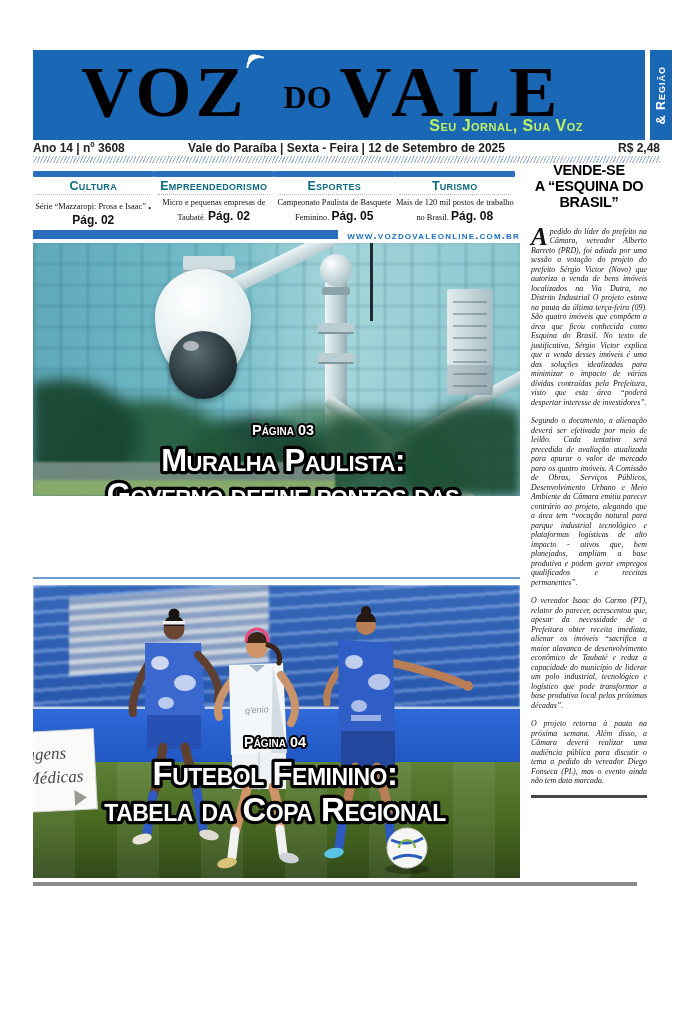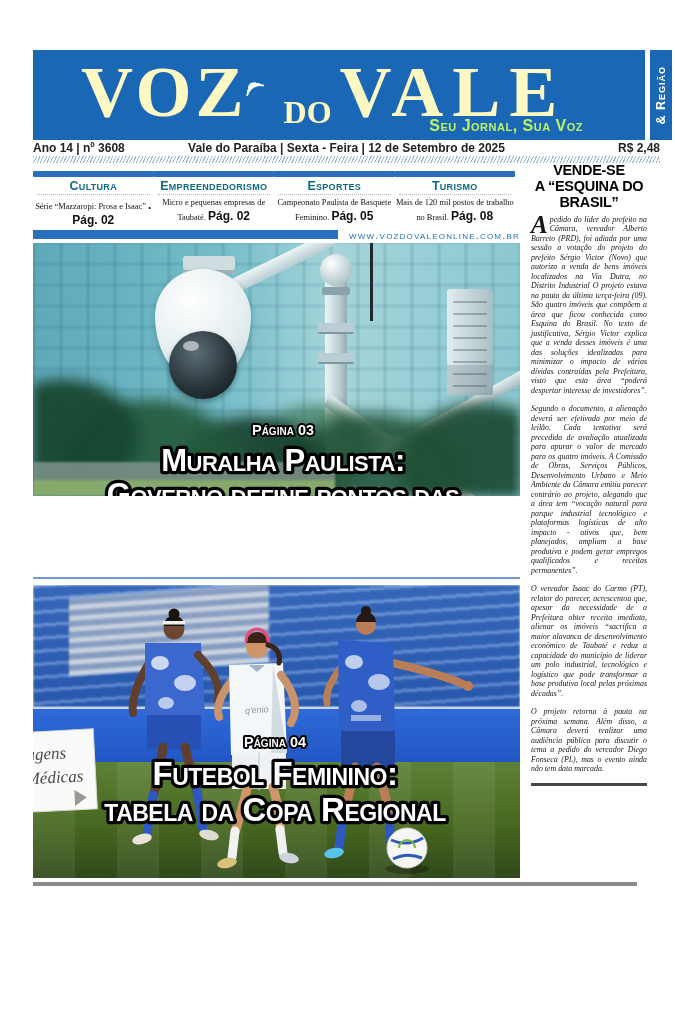--- a/index.html
+++ b/index.html
@@ -2,21 +2,21 @@
 <html><head>
 <meta charset="utf-8">
 <style>
   * { margin:0; padding:0; box-sizing:border-box; }
   html,body { background:#e8e8e8; }
   .page { position:relative; width:675px; height:1024px; background:#fff; overflow:hidden;
           font-family:"Liberation Sans", sans-serif; margin:0 auto; }
 
   
   .mast-box { position:absolute; left:33px; top:50px; width:612px; height:90px; background:#1a67b5; }
-  .mast-title { position:absolute; left:48px; top:1px; display:flex; align-items:flex-end; color:#fef9c3;
+  .mast-title { position:absolute; left:48px; top:1px; display:flex; align-items:center; color:#000000;
                 font-family:"Liberation Serif", serif; font-weight:700; white-space:nowrap; }
   .mast-voz  { font-size:72px; letter-spacing:4px; }
   .mast-do   { font-size:46px; font-variant:small-caps; padding:0 8px 0 14px; }
   .mast-vale { font-size:72px; letter-spacing:9px; }
   .signal { position:relative; top:-34px; left:-2px; }
   .mast-tagline { position:absolute; right:62px; bottom:5px; color:#bef264; font-weight:700; font-size:16px;
                   font-variant:small-caps; letter-spacing:.5px; }
   .region-strip { position:absolute; left:650px; top:50px; width:22px; height:90px; background:#1a67b5;
                   display:flex; align-items:center; justify-content:center; }
   .region-strip span { writing-mode:vertical-rl; transform:rotate(180deg); color:#fff; font-weight:700;
@@ -37,21 +37,21 @@
   .tz-bar { height:6px; background:#2a6fbe; border-radius:1px; }
   .tz-title { color:#0d6b80; font-weight:700; font-size:12.5px; font-variant:small-caps;
               letter-spacing:.3px; margin-top:2px; }
   .tz-dots { border-bottom:1.5px dotted #b5b5b5; margin:1px 4px 3px; }
   .tz-desc { font-family:"Liberation Serif", serif; font-size:8.4px; line-height:1.28; color:#111; }
   .tz-desc b { font-family:"Liberation Sans", sans-serif; font-size:12px; }
 
   
   .webrow { position:absolute; left:33px; top:229px; width:487px; height:12px; }
   .web-bar { position:absolute; left:0; top:1px; width:305px; height:9px; background:#2a6fbe; }
-  .web-url { position:absolute; right:0; top:0; color:#1d6fc0; font-weight:400; font-size:11px;
+  .web-url { position:absolute; right:0; top:0; color:#1d6fc0; font-weight:700; font-size:11px;
              letter-spacing:1.2px; font-variant:small-caps; }
 
   
   .photo { position:absolute; left:33px; width:487px; overflow:hidden; }
   .photo1 { top:243px; height:253px; }
   .photo2 { top:585px; height:293px; }
   .ovl { position:absolute; left:0; top:0; z-index:6; }
   svg text.badge { font-family:"Liberation Sans", sans-serif; font-weight:700; font-size:14.5px;
                    font-variant:small-caps; fill:#fff; stroke:#000; stroke-width:4px;
                    paint-order:stroke; stroke-linejoin:round; }
@@ -123,21 +123,21 @@
     background:repeating-linear-gradient(90deg, rgba(255,255,255,.07) 0 42px, transparent 42px 84px); }
   .scene2 { position:absolute; left:0; top:0; z-index:3; }
 
   
   .rule-blue { position:absolute; left:33px; top:577px; width:487px; height:2px; background:#6f9bd2; }
   .rule-gray { position:absolute; left:33px; top:882px; width:604px; height:4px; background:#8a8a8a; }
 
   
   .article { position:absolute; left:531px; top:162px; width:116px; color:#151515; }
   .art-hl { text-align:center; font-weight:700; font-size:14.5px; line-height:1.12; letter-spacing:-.3px;
-            color:#000; margin-bottom:4px; }
+            color:#000; margin-bottom:16px; }
   .article p { font-family:"Liberation Serif", serif; font-style:italic; font-size:7.9px; line-height:9.5px;
                text-align:justify; margin-bottom:9px; }
   .dropcap { float:left; font-family:"Liberation Serif", serif; font-style:italic; font-weight:700;
              font-size:25px; line-height:19px; padding-right:2px; }
   .art-endrule { border-top:3.5px solid #474747; margin-top:2px; }
 </style>
 </head>
 <body>
 
 <div class="page">

